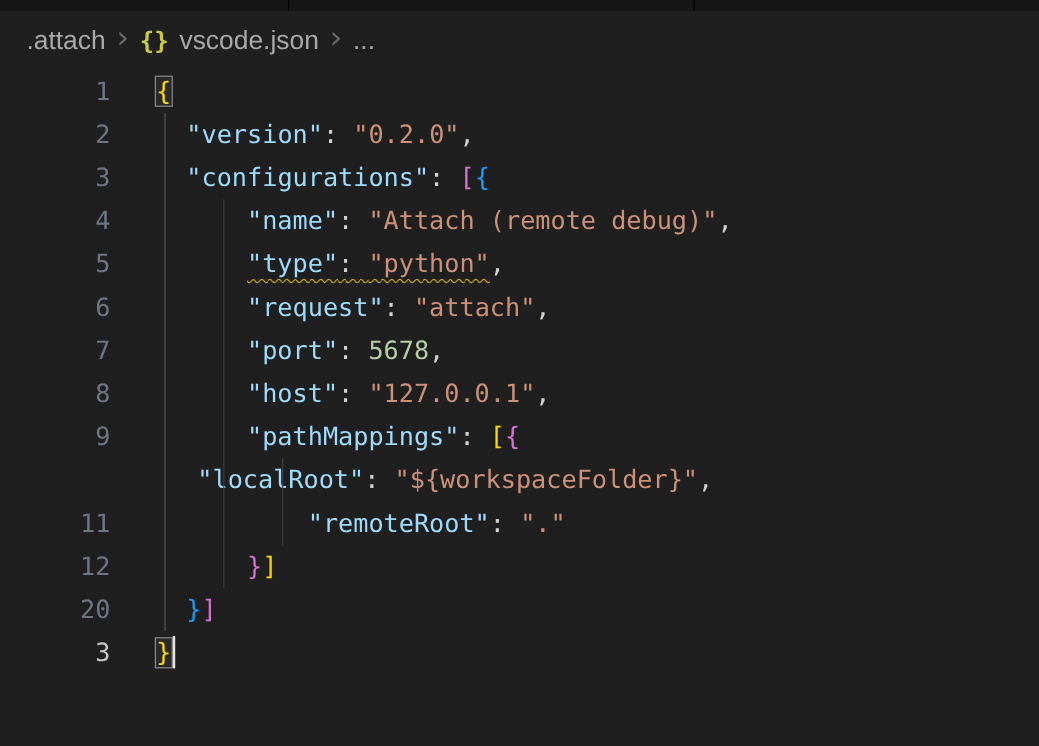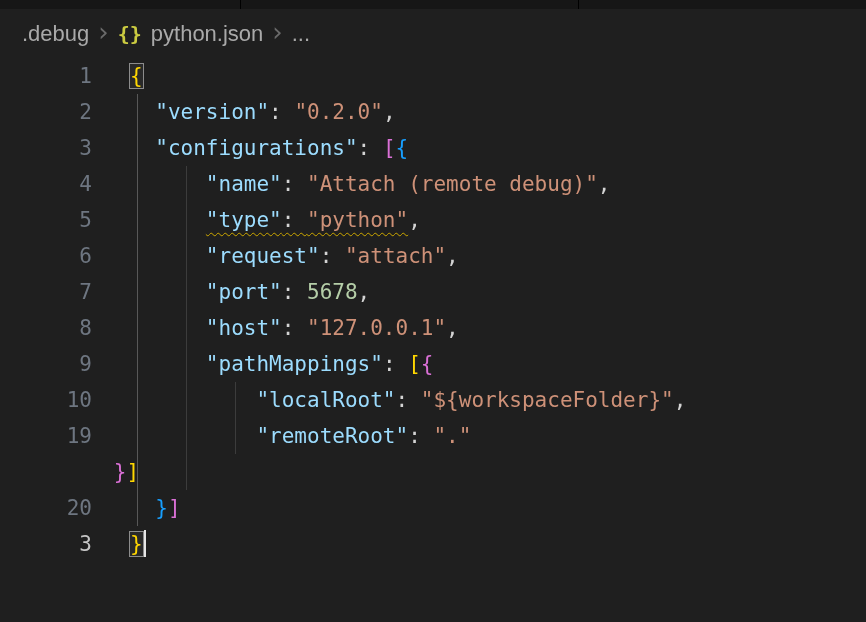--- a/index.html
+++ b/index.html
@@ -70,24 +70,24 @@
 </style>
 </head>
 <body style="background: rgb(31, 31, 31);">
 
 <div class="topbar">
   <div class="tab-divider" style="left:240px"></div>
   <div class="tab-divider" style="left:578px"></div>
 </div>
 
 <div class="breadcrumb">
-  <span class="crumb">.debug</span>
+  <span class="crumb">.attach</span>
   <span class="sep">›</span>
   <span class="json-icon" style="color: rgb(203, 203, 65);">{}</span>
-  <span class="crumb">python.json</span>
+  <span class="crumb">vscode.json</span>
   <span class="sep">›</span>
   <span class="crumb">...</span>
 </div>
 
 <div class="editor">
   <div class="code-lines">
       <div class="code-row">
         <div class="gutter">1</div>
         <div class="code-text"><span class="bracket-match" style="color: rgb(255, 215, 0);">{</span></div>
       </div>
@@ -117,28 +117,28 @@
       </div>
       <div class="code-row">
         <div class="gutter">8</div>
         <div class="code-text"><span style="color: rgb(212, 212, 212);">      </span><span style="color: rgb(156, 220, 254);">"host"</span><span style="color: rgb(212, 212, 212);">: </span><span style="color: rgb(206, 145, 120);">"127.0.0.1"</span><span style="color: rgb(212, 212, 212);">,</span></div>
       </div>
       <div class="code-row">
         <div class="gutter">9</div>
         <div class="code-text"><span style="color: rgb(212, 212, 212);">      </span><span style="color: rgb(156, 220, 254);">"pathMappings"</span><span style="color: rgb(212, 212, 212);">: </span><span style="color: rgb(255, 215, 0);">[</span><span style="color: rgb(218, 112, 214);">{</span></div>
       </div>
       <div class="code-row">
-        <div class="gutter">10</div>
         <div class="code-text"><span style="color: rgb(212, 212, 212);">          </span><span style="color: rgb(156, 220, 254);">"localRoot"</span><span style="color: rgb(212, 212, 212);">: </span><span style="color: rgb(206, 145, 120);">"${workspaceFolder}"</span><span style="color: rgb(212, 212, 212);">,</span></div>
       </div>
       <div class="code-row">
-        <div class="gutter">19</div>
+        <div class="gutter">11</div>
         <div class="code-text"><span style="color: rgb(212, 212, 212);">          </span><span style="color: rgb(156, 220, 254);">"remoteRoot"</span><span style="color: rgb(212, 212, 212);">: </span><span style="color: rgb(206, 145, 120);">"."</span></div>
       </div>
       <div class="code-row">
+        <div class="gutter">12</div>
         <div class="code-text"><span style="color: rgb(212, 212, 212);">      </span><span style="color: rgb(218, 112, 214);">}</span><span style="color: rgb(255, 215, 0);">]</span></div>
       </div>
       <div class="code-row">
         <div class="gutter">20</div>
         <div class="code-text"><span style="color: rgb(212, 212, 212);">  </span><span style="color: rgb(23, 159, 255);">}</span><span style="color: rgb(218, 112, 214);">]</span></div>
       </div>
       <div class="code-row active">
         <div class="gutter">3</div>
         <div class="code-text"><span class="bracket-match" style="color: rgb(255, 215, 0);">}</span><span class="cursor"></span></div>
       </div>

